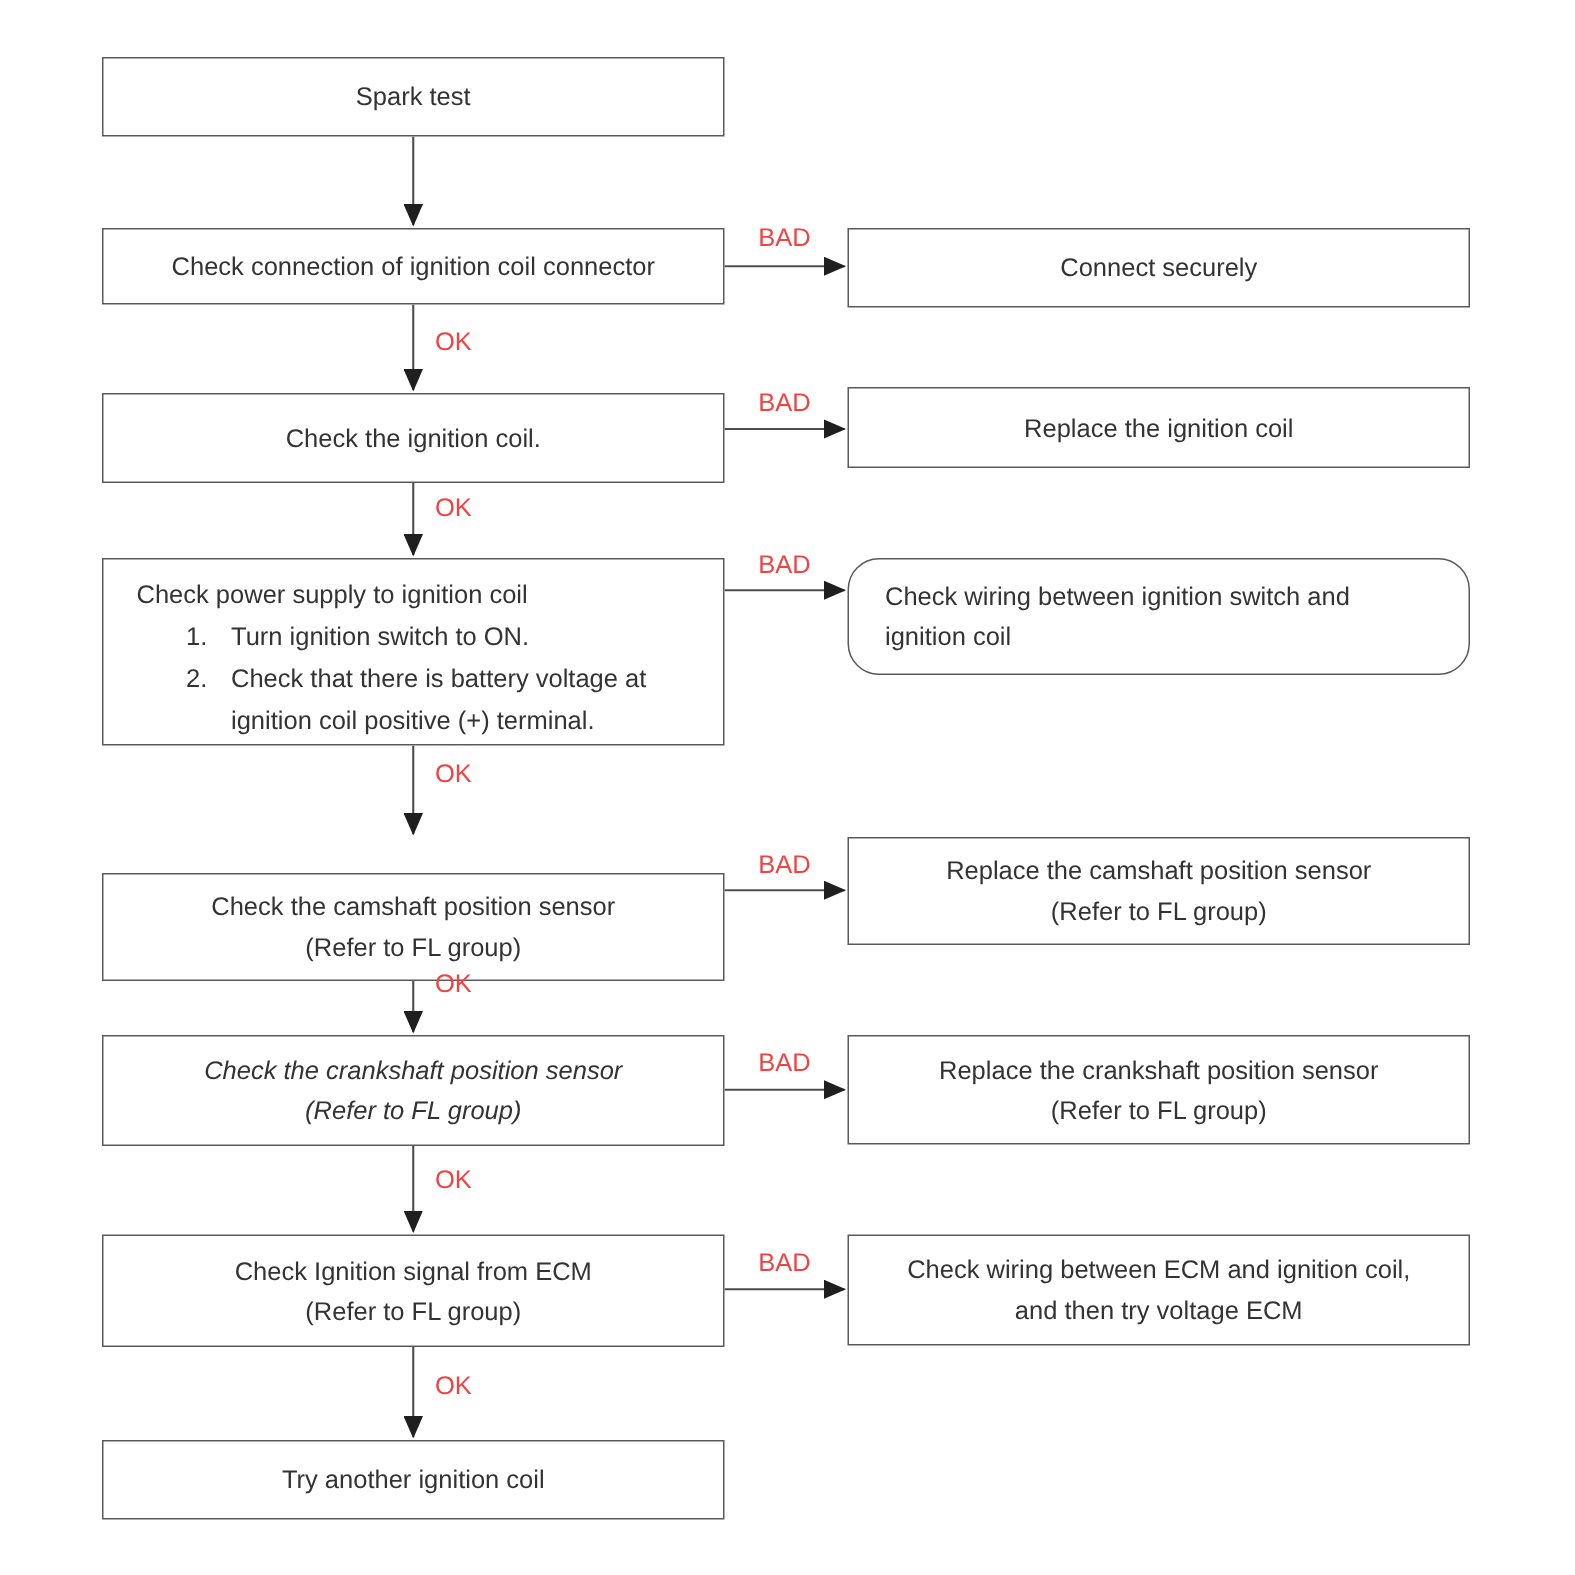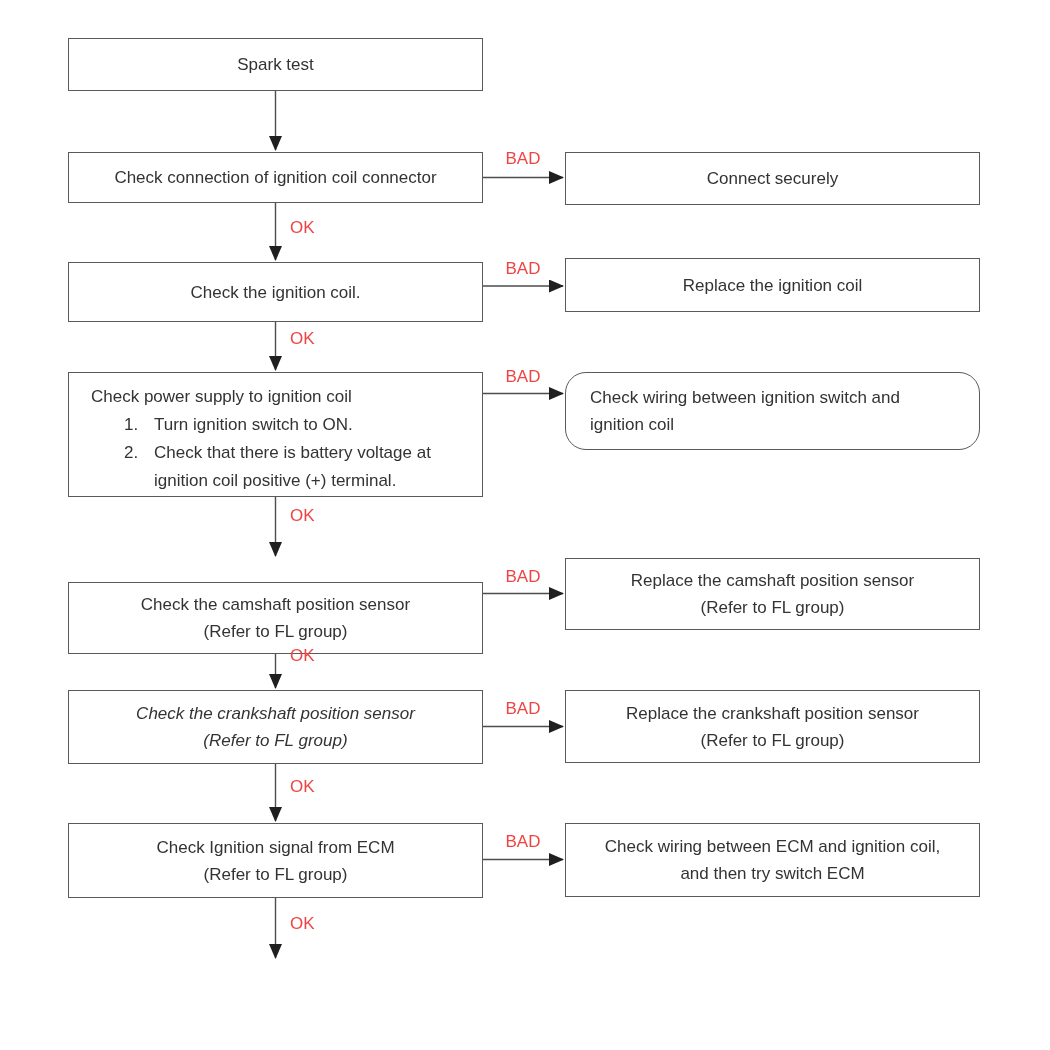--- a/index.html
+++ b/index.html
@@ -136,23 +136,26 @@
     <span>Replace the crankshaft position sensor</span>
     <span>(Refer to FL group)</span>
   </div>
 
   <div class="node left-col" style="top:823px;height:75px;">
     <span>Check Ignition signal from ECM</span>
     <span>(Refer to FL group)</span>
   </div>
   <div class="node right-col" style="top:823px;height:74px;">
     <span>Check wiring between ECM and ignition coil,</span>
-    <span>and then try switch ECM</span>
+    <span>and then try voltage ECM</span>
   </div>
 
+  <div class="node left-col" style="top:960px;height:53px;">
+    <span>Try another ignition coil</span>
+  </div>
 
   <div class="edge-label" style="left:290px;top:218px;">OK</div>
   <div class="edge-label" style="left:290px;top:329px;">OK</div>
   <div class="edge-label" style="left:290px;top:506px;">OK</div>
   <div class="edge-label" style="left:290px;top:646px;">OK</div>
   <div class="edge-label" style="left:290px;top:777px;">OK</div>
   <div class="edge-label" style="left:290px;top:914px;">OK</div>
 
   <div class="edge-label bad-label" style="left:481px;top:149px;">BAD</div>
   <div class="edge-label bad-label" style="left:481px;top:259px;">BAD</div>

